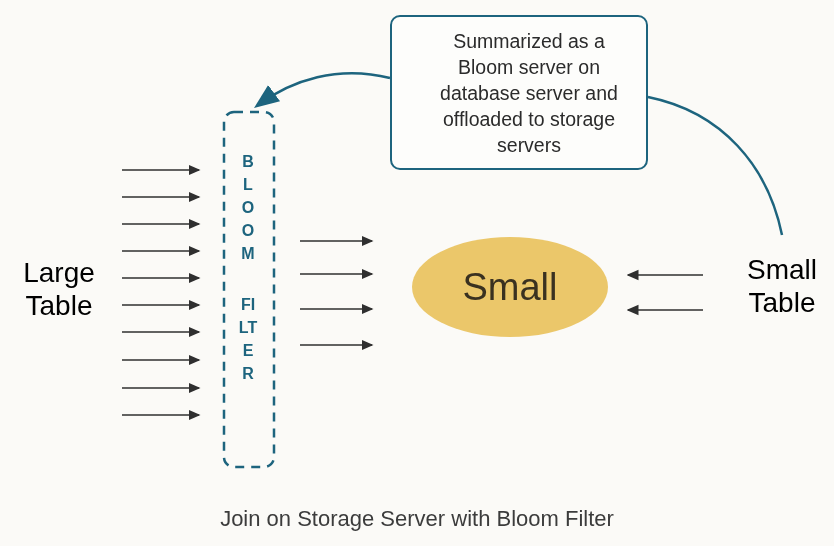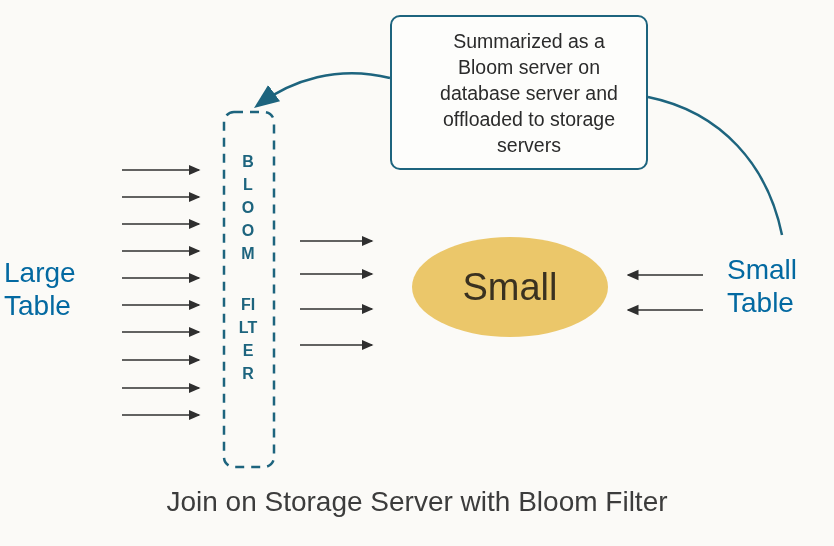--- a/index.html
+++ b/index.html
@@ -33,21 +33,22 @@
     justify-content: center;
     color: #2b2b2b;
     font-size: 19.5px;
     line-height: 26px;
     text-align: center;
     padding-left: 20px;
   }
   .side-label {
     position: absolute;
     width: 110px;
-    color: #0369a1;
+    text-align: center;
+    color: #000000;
     font-size: 28px;
     line-height: 33px;
   }
   .large-table { left: 4px; top: 256px; }
   .small-table { left: 727px; top: 253px; }
   .hash-ellipse {
     position: absolute;
     left: 412px; top: 237px;
     width: 196px; height: 100px;
     background: #ebc76a;
@@ -70,25 +71,25 @@
     font-weight: bold;
     font-size: 16px;
     line-height: 23px;
     letter-spacing: 0;
     margin-left: 12px;
   }
   .bloom-word-1 { top: 150px; }
   .bloom-word-2 { top: 293px; }
   .caption {
     position: absolute;
-    left: 0; top: 486px;
+    left: 0; top: 506px;
     width: 834px;
     text-align: center;
     color: #3c3c3c;
-    font-size: 28px;
+    font-size: 22px;
   }
 </style>
 </head>
 <body>
 
 <div class="stage">
 
   <svg class="svg-layer" viewBox="0 0 834 546" xmlns="http://www.w3.org/2000/svg">
     <defs>
       <marker id="mArrow" markerWidth="8" markerHeight="8" refX="7" refY="4" orient="auto">

